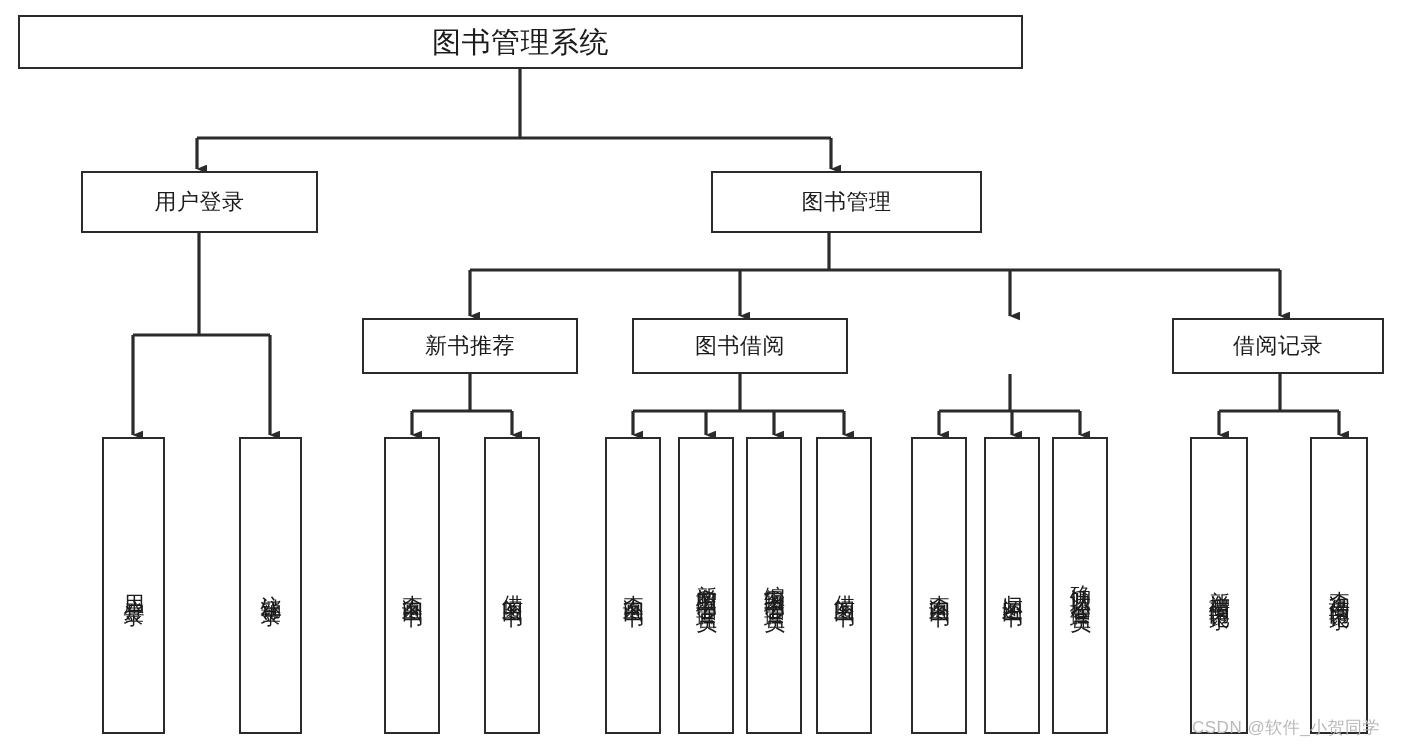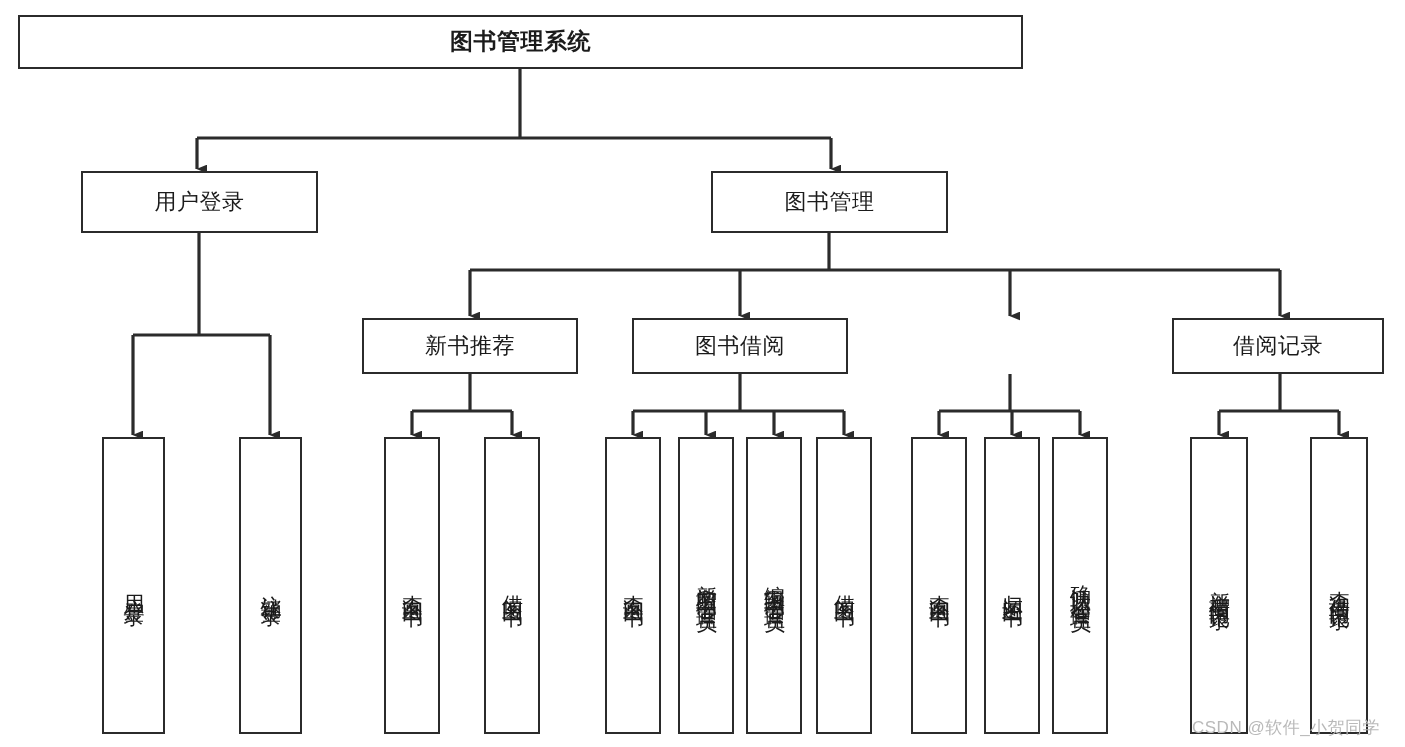--- a/index.html
+++ b/index.html
@@ -42,21 +42,21 @@
     letter-spacing: 0.5px;
     white-space: nowrap;
     text-align: center;
   }
   .node-box.vertical .node-label {
     writing-mode: vertical-rl;
     text-orientation: upright;
     letter-spacing: 4px;
     font-size: 21px;
   }
-  .node-box.root .node-label { font-size: 23px; font-weight: bold; }
+  .node-box.root .node-label { font-size: 29px; }
   .watermark {
     position: absolute;
     color: #b9b9b9;
     font-size: 17px;
     white-space: nowrap;
     letter-spacing: 0.5px;
     pointer-events: none;
   }
 </style>
 </head>
@@ -115,21 +115,21 @@
     </g>
   </svg>
 
   <div class="node-box root" style="left:18px; top:15px; width:1005px; height:54px;">
     <span class="node-label">图书管理系统</span>
   </div>
 
   <div class="node-box" style="left:81px; top:171px; width:237px; height:62px;">
     <span class="node-label">用户登录</span>
   </div>
-  <div class="node-box" style="left:711px; top:171px; width:237px; height:62px;">
+  <div class="node-box" style="left:711px; top:171px; width:271px; height:62px;">
     <span class="node-label">图书管理</span>
   </div>
 
   <div class="node-box" style="left:362px; top:318px; width:216px; height:56px;">
     <span class="node-label">新书推荐</span>
   </div>
   <div class="node-box" style="left:632px; top:318px; width:216px; height:56px;">
     <span class="node-label">图书借阅</span>
   </div>
   <div class="node-box" style="left:1172px; top:318px; width:212px; height:56px;">

